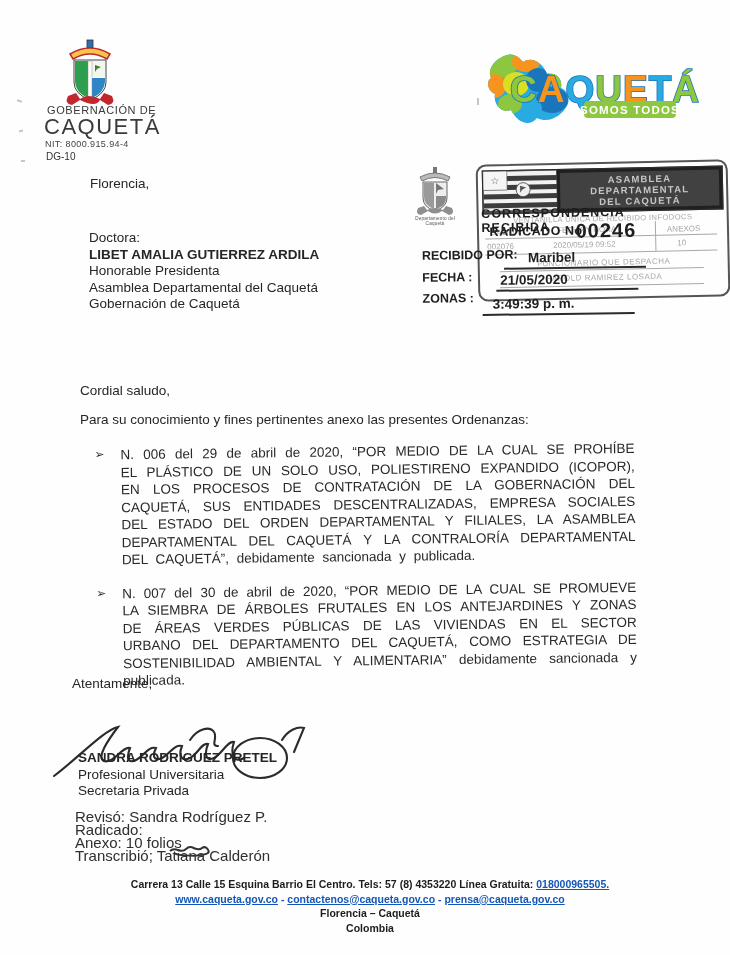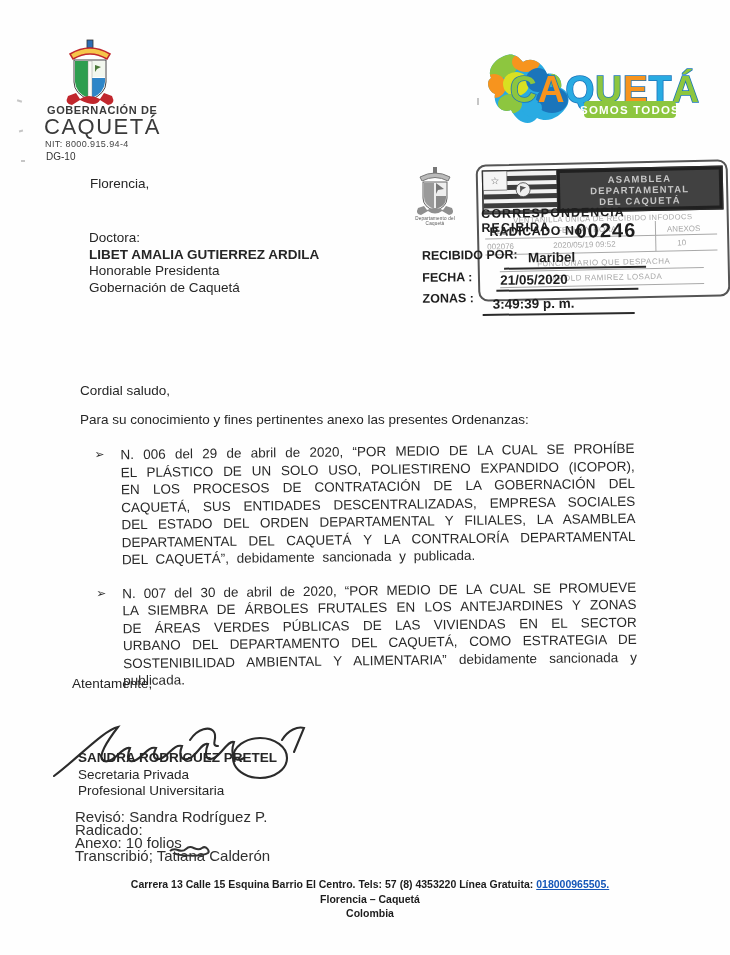--- a/index.html
+++ b/index.html
@@ -1,21 +1,21 @@
 <!DOCTYPE html>
 <html><head>
 <meta charset="utf-8">
 <title>Document</title>
 <style>
   html,body{margin:0;padding:0;background:#e8e8e8;}
   .page{position:relative;width:730px;height:955px;margin:0 auto;background:#fefefe;
         font-family:"Liberation Sans","DejaVu Sans",sans-serif;color:#262626;overflow:hidden;}
   .abs{position:absolute;}
   
-  .lh-org1{left:47px;top:104px;font-size:11px;letter-spacing:.6px;color:#3a3a3a;font-weight:bold;}
+  .lh-org1{left:47px;top:104px;font-size:11px;letter-spacing:.6px;color:#3a3a3a;font-weight:normal;}
   .lh-org2{left:44px;top:114px;font-size:22px;letter-spacing:1.5px;color:#3a3a3a;}
   .lh-nit{left:45px;top:139px;font-size:9px;color:#444;letter-spacing:.4px;}
   .lh-code{left:46px;top:151px;font-size:10px;color:#333;}
   
   .t{font-size:13.5px;line-height:16.5px;}
   .bold{font-weight:bold;}
   .bullets{left:96px;top:443px;width:568px;transform:rotate(-0.7deg);}
   .bullet{display:flex;gap:10px;margin-bottom:16px;}
   .bullet .mk{width:16px;font-size:12px;flex:none;padding-top:1px;color:#2b2b2b;}
   .bullet .bt{width:514px;text-align:justify;font-size:13.5px;line-height:17.5px;word-spacing:4px;color:#292929;}
@@ -154,20 +154,21 @@
     <div class="rc" style="left:72px;top:90px;font-size:13.5px;">3:49:39 p. m.</div>
     <div class="uline" style="left:62px;top:107px;width:152px;"></div>
   </div>
 
   <div class="abs t" style="left:90px;top:176px;">Florencia,</div>
 
   <div class="abs t" style="left:89px;top:230px;">
     <div>Doctora:</div>
     <div class="bold">LIBET AMALIA GUTIERREZ ARDILA</div>
     <div>Honorable Presidenta</div>
+    <div>Asamblea Departamental del Caquetá</div>
     <div>Gobernación de Caquetá</div>
   </div>
 
   <div class="abs t" style="left:80px;top:383px;">Cordial saludo,</div>
   <div class="abs t" style="left:80px;top:412px;">Para su conocimiento y fines pertinentes anexo las presentes Ordenanzas:</div>
 
   <div class="abs bullets">
     <div class="bullet">
       <span class="mk">➢</span>
       <div class="bt">N. 006 del 29 de abril de 2020, “POR MEDIO DE LA CUAL SE PROHÍBE EL PLÁSTICO DE UN SOLO USO, POLIESTIRENO EXPANDIDO (ICOPOR), EN LOS PROCESOS DE CONTRATACIÓN DE LA GOBERNACIÓN DEL CAQUETÁ, SUS ENTIDADES DESCENTRALIZADAS, EMPRESA SOCIALES DEL ESTADO DEL ORDEN DEPARTAMENTAL Y FILIALES, LA ASAMBLEA DEPARTAMENTAL DEL CAQUETÁ Y LA CONTRALORÍA DEPARTAMENTAL DEL CAQUETÁ”, debidamente sancionada y publicada.</div>
@@ -184,36 +185,43 @@
     <g fill="none" stroke="#2b2b2b" stroke-width="2.1" stroke-linecap="round">
       <path d="M2 56 C26 38 52 10 66 7 C56 20 44 38 52 41 C62 44 70 26 78 28 C74 38 76 44 84 40 C92 36 96 26 104 28 C100 36 102 42 110 38 C118 34 122 24 130 26 C126 36 130 42 138 38 C146 34 150 22 156 24 C152 34 154 42 162 38 C170 34 176 20 182 22 C178 34 182 44 192 38"></path>
       <path d="M138 20 C146 8 158 6 162 12 C166 18 158 26 166 26"></path>
       <ellipse cx="208" cy="38" rx="27" ry="20"></ellipse>
       <path d="M230 20 C236 10 246 6 252 8 L242 32"></path>
     </g>
   </svg>
 
   <div class="abs t" style="left:78px;top:750px;">
     <div class="bold">SANDRA RODRIGUEZ PRETEL</div>
+    <div>Profesional Universitaria</div>
     <div>Secretaria Privada</div>
-    <div>Profesional Universitaria</div>
   </div>
 
   <div class="abs admin">
     <div>Revisó: Sandra Rodríguez P.</div>
     <div>Radicado:</div>
     <div>Anexo: 10 folios</div>
     <div>Transcribió; Tatiana Calderón</div>
   </div>
   <svg class="abs" style="left:168px;top:843px;" width="44" height="14" viewBox="0 0 44 14">
     <path d="M2 8 C8 2 12 12 18 6 C24 0 28 10 34 5 C38 2 42 8 40 10 C34 14 10 13 6 10" fill="none" stroke="#333" stroke-width="2"></path>
   </svg>
 
   <div class="abs footer">
     <div>
       <span>Carrera 13 Calle 15 Esquina Barrio El Centro. Tels: 57 (8) 4353220  Línea Gratuita:</span>
       <span class="lnk">018000965505.</span>
     </div>
+    <div>
+      <span class="lnk">www.caqueta.gov.co</span>
+      <span class="sep">-</span>
+      <span class="lnk">contactenos@caqueta.gov.co</span>
+      <span class="sep">-</span>
+      <span class="lnk">prensa@caqueta.gov.co</span>
+    </div>
     <div>Florencia – Caquetá</div>
     <div>Colombia</div>
   </div>
 
 </div>
 
 </body></html>

